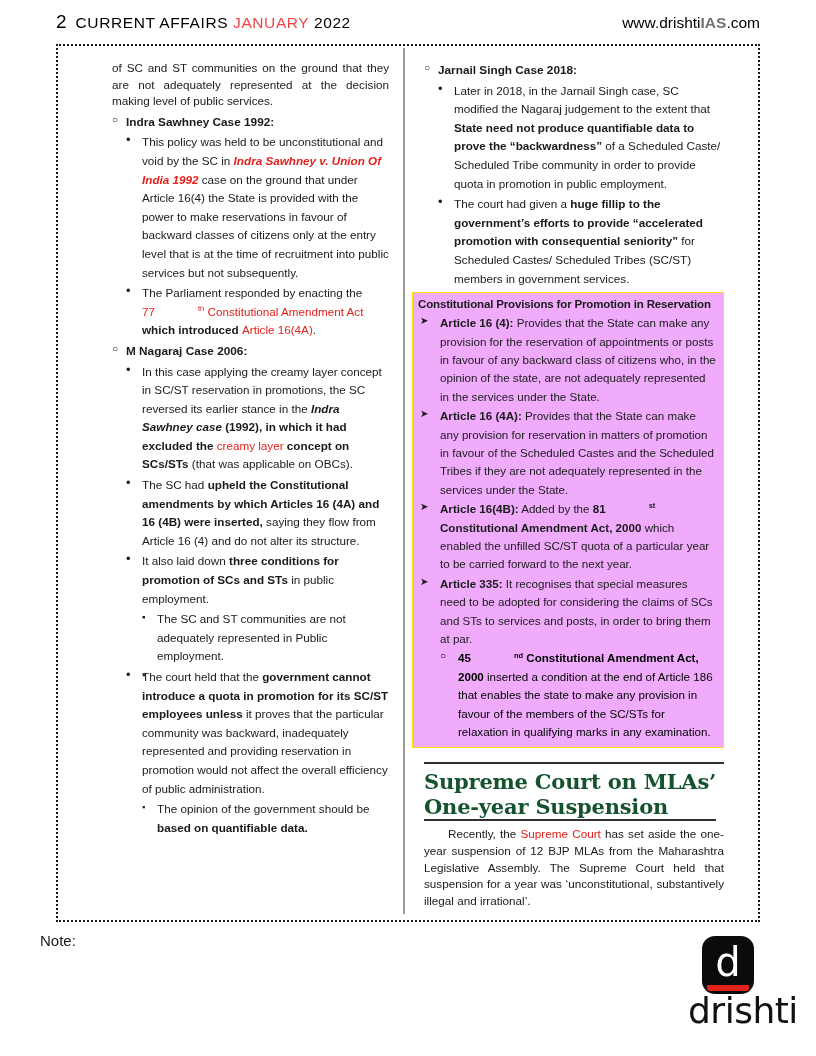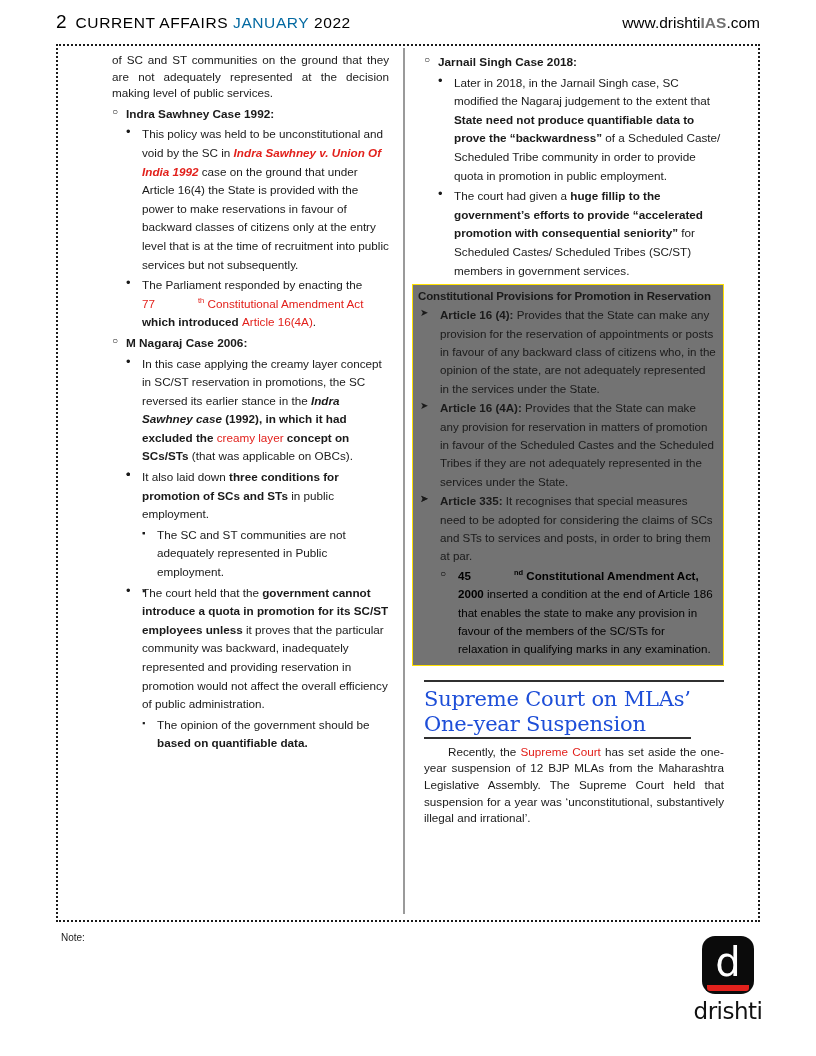--- a/index.html
+++ b/index.html
@@ -37,21 +37,21 @@
     font-weight: 400;
     letter-spacing: 0px;
     line-height: 1;
     color: #000;
   }
   .header-title {
     font-size: 15.5px;
     letter-spacing: 0.6px;
     color: #000;
   }
-  .header-title .hl-red { color: #0369a1; }
+  .header-title .hl-red { color: #ef4444; }
   .header-right {
     font-size: 15.5px;
     letter-spacing: 0px;
     white-space: nowrap;
   }
   .header-right .site-black { color: #000; }
   .header-right .site-red { color: #737373; font-weight: bold; }
 
   
   .content-frame {
@@ -69,20 +69,21 @@
     left: 56px;
     top: 46px;
     width: 704px;
     height: 874px;
     display: flex;
   }
   .col {
     width: 341px;
     padding: 6px 0 0 0;
     position: relative;
+    margin-top: 8px;
   }
   .col-left { padding-left: 56px; padding-right: 8px; }
   .col-right { padding-left: 27px; padding-right: 14px; }
   .col-divider {
     position: absolute;
     left: 347px;
     top: 2px;
     width: 2px;
     height: 866px;
     background: #9a9a9a;
@@ -139,21 +140,21 @@
   li.lvl1 > .mk { font-size: 13px; line-height: 15.5px; }
 
   
   li.lvl2 { padding-left: 15px; margin-left: 30px; }
   li.lvl2 > .mk { font-size: 9px; line-height: 17px; }
 
   
   .yellow-box {
     margin: 5px 0 0 -12px;
     width: 312px;
-    background: #737373;
+    background: #f0abfc;
     border: 1.6px solid #ffe000;
     padding: 3px 7px 6px 5px;
   }
   .yellow-box .ybox-title {
     font-size: 11.5px;
     font-weight: bold;
     line-height: 16px;
     color: #1a1a1a;
     margin-bottom: 1px;
     letter-spacing: -0.15px;
@@ -200,22 +201,22 @@
   
   .article-head {
     margin-top: 14px;
     border-top: 2.5px solid #303030;
     padding-top: 5px;
   }
   .article-title {
     font-family: "DejaVu Serif", serif;
     font-size: 21px;
     line-height: 25px;
-    font-weight: normal;
-    color: #1d4ed8;
+    font-weight: bold;
+    color: #14532d;
     letter-spacing: -0.2px;
     display: inline-block;
     border-bottom: 2.5px solid #303030;
     padding-bottom: 0;
   }
   .why-news {
     margin-top: 13px;
     font-size: 12.6px;
     font-weight: bold;
     font-style: italic;
@@ -226,23 +227,23 @@
     font-size: 11.7px;
     line-height: 16.6px;
     text-align: justify;
     text-indent: 24px;
     color: #1a1a1a;
   }
 
   
   .note-label {
     position: absolute;
-    left: 61px;
+    left: 40px;
     top: 932px;
-    font-size: 10px;
+    font-size: 15px;
     color: #1a1a1a;
   }
   .logo-wrap {
     position: absolute;
     left: 688px;
     top: 936px;
     width: 80px;
     text-align: center;
   }
   .logo-mark {
@@ -269,21 +270,21 @@
     left: 5px;
     right: 5px;
     bottom: 3px;
     height: 6px;
     background: #e2211c;
     border-radius: 0 0 3px 3px;
   }
   .logo-text {
     margin-top: 2px;
     font-family: "DejaVu Sans", sans-serif;
-    font-size: 23px;
+    font-size: 36px;
     line-height: 30px;
     letter-spacing: -0.5px;
     color: #111;
   }
 </style>
 </head>
 <body>
 
 <div class="page-header">
   <div class="header-left">
@@ -298,21 +299,21 @@
 <div class="columns">
 
   <div class="col col-left">
     <p class="txt" id="L-cont">of SC and ST communities on the ground that they are not adequately represented at the decision making level of public services.</p>
     <ul class="lv0" id="L-sections">
         <li class="item lvl0"><span class="mk">○</span><span class="bd">Indra Sawhney Case 1992:</span></li>
         <li class="item lvl1"><span class="mk">•</span><span class="bd"><span class="">This policy was held to be unconstitutional and void by the SC in </span><span class="redbi">Indra Sawhney v. Union Of India 1992</span><span class=""> case on the ground that under Article 16(4) the State is provided with the power to make reservations in favour of backward classes of citizens only at the entry level that is at the time of recruitment into public services but not subsequently.</span></span></li>
         <li class="item lvl1"><span class="mk">•</span><span class="bd"><span class="">The Parliament responded by enacting the </span><span class="redb">77</span><sup class="redb">th</sup><span class="redb"> Constitutional Amendment Act</span><span class="b"> which introduced </span><span class="redb">Article 16(4A)</span><span class="">.</span></span></li>
         <li class="item lvl0"><span class="mk">○</span><span class="bd">M Nagaraj Case 2006:</span></li>
         <li class="item lvl1"><span class="mk">•</span><span class="bd"><span class="">In this case applying the creamy layer concept in SC/ST reservation in promotions, the SC reversed its earlier stance in the </span><span class="b"><i>Indra Sawhney case</i><span> (1992), in which it had excluded the </span></span><span class="redb">creamy layer</span><span class="b"> concept on SCs/STs</span><span class=""> (that was applicable on OBCs).</span></span></li>
-        <li class="item lvl1"><span class="mk">•</span></li>
+        <li class="item lvl1"><span class="mk">•</span><span class="bd"><span class="">The SC had </span><span class="b">upheld the Constitutional amendments by which Articles 16 (4A) and 16 (4B) were inserted,</span><span class=""> saying they flow from Article 16 (4) and do not alter its structure.</span></span></li>
         <li class="item lvl1"><span class="mk">•</span><span class="bd"><span class="">It also laid down </span><span class="b">three conditions for promotion of SCs and STs</span><span class=""> in public employment.</span></span></li>
         <li class="item lvl2"><span class="mk">▪</span></li>
         <li class="item lvl2"><span class="mk">▪</span><span class="bd">The SC and ST communities are not adequately represented in Public employment.</span></li>
         <li class="item lvl2"><span class="mk">▪</span></li>
         <li class="item lvl1"><span class="mk">•</span><span class="bd"><span class="">The court held that the </span><span class="b">government cannot introduce a quota in promotion for its SC/ST employees unless</span><span class=""> it proves that the particular community was backward, inadequately represented and providing reservation in promotion would not affect the overall efficiency of public administration.</span></span></li>
         <li class="item lvl2"><span class="mk">▪</span><span class="bd"><span class="">The opinion of the government should be </span><span class="b">based on quantifiable data.</span></span></li>
       </ul>
   </div>
 
   <div class="col-divider"></div>
@@ -322,21 +323,21 @@
         <li class="item lvl0"><span class="mk">○</span><span class="bd">Jarnail Singh Case 2018:</span></li>
         <li class="item lvl1"><span class="mk">•</span><span class="bd"><span class="">Later in 2018, in the Jarnail Singh case, SC modified the Nagaraj judgement to the extent that </span><span class="b">State need not produce quantifiable data to prove the “backwardness”</span><span class=""> of a Scheduled Caste/ Scheduled Tribe community in order to provide quota in promotion in public employment.</span></span></li>
         <li class="item lvl1"><span class="mk">•</span><span class="bd"><span class="">The court had given a </span><span class="b">huge fillip to the government’s efforts to provide “accelerated promotion with consequential seniority”</span><span class=""> for Scheduled Castes/ Scheduled Tribes (SC/ST) members in government services.</span></span></li>
       </ul>
 
     <div class="yellow-box">
       <div class="ybox-title">Constitutional Provisions for Promotion in Reservation</div>
       <ul class="ybox-list" id="R-ybox">
           <li class="yitem"><span class="mk">➤</span><span class="bd"><span class="b">Article 16 (4):</span><span class=""> Provides that the State can make any provision for the reservation of appointments or posts in favour of any backward class of citizens who, in the opinion of the state, are not adequately represented in the services under the State.</span></span></li>
           <li class="yitem"><span class="mk">➤</span><span class="bd"><span class="b">Article 16 (4A):</span><span class=""> Provides that the State can make any provision for reservation in matters of promotion in favour of the Scheduled Castes and the Scheduled Tribes if they are not adequately represented in the services under the State.</span></span></li>
-          <li class="yitem"><span class="mk">➤</span></li>
+          <li class="yitem"><span class="mk">➤</span><span class="bd"><span class="b">Article 16(4B):</span><span class=""> Added by the </span><span class="b">81</span><sup class="b">st</sup><span class="b"> Constitutional Amendment Act, 2000</span><span class=""> which enabled the unfilled SC/ST quota of a particular year to be carried forward to the next year.</span></span></li>
           <li class="yitem"><span class="mk">➤</span><span class="bd"><span class="b">Article 335:</span><span class=""> It recognises that special measures need to be adopted for considering the claims of SCs and STs to services and posts, in order to bring them at par.</span></span></li>
           <li class="ysub"><span class="mk">○</span><span class="bd"><span class="b">45</span><sup class="b">nd</sup><span class="b"> Constitutional Amendment Act, 2000</span><span class=""> inserted a condition at the end of Article 186 that enables the state to make any provision in favour of the members of the SC/STs for relaxation in qualifying marks in any examination.</span></span></li>
         </ul>
     </div>
 
     <div class="article-head">
       <div class="article-title">
         <span>Supreme Court on MLAs’</span><br>
         <span>One-year Suspension</span>
       </div>

